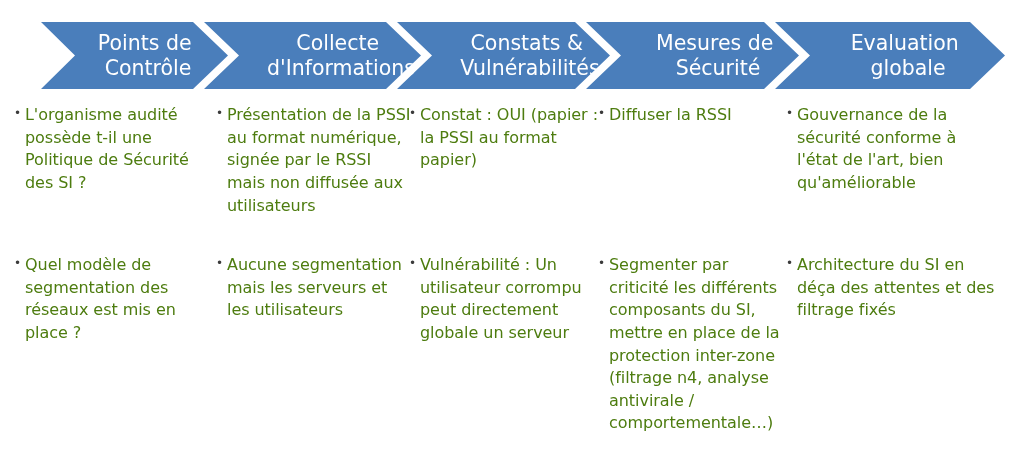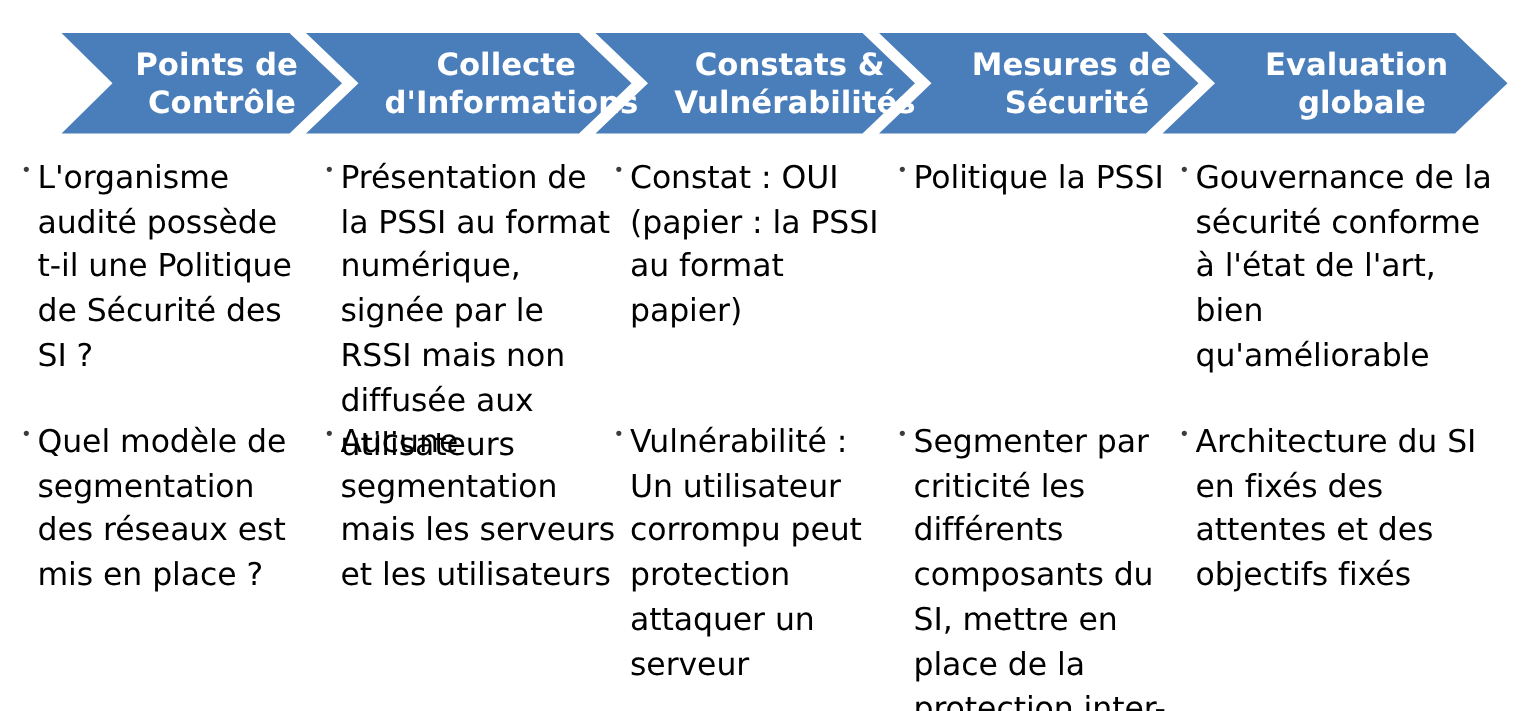--- a/index.html
+++ b/index.html
@@ -16,21 +16,20 @@
     color: #3c3c3c;
   }
 
   
   #process-banner {
     position: absolute;
     left: 0;
     top: 0;
     width: 811px;
     height: 100px;
-    font-weight: bold;
   }
   #process-banner svg {
     display: block;
   }
   .chev-label {
     fill: #ffffff;
     font-family: "DejaVu Sans", "Liberation Sans", sans-serif;
     font-size: 20.5px;
   }
 
@@ -51,34 +50,34 @@
   .col-2 { left: 409px; width: 190px; }
   .col-3 { left: 598px; width: 190px; }
   .col-4 { left: 786px; width: 210px; }
 
   .bullet-row {
     position: absolute;
     left: 0;
     right: 0;
   }
   .row-top    { top: 6px; }
-  .row-bottom { top: 182px; }
+  .row-bottom { top: 156px; }
 
   ul.bullets {
     list-style: none;
     margin: 0;
     padding: 0;
   }
   ul.bullets li {
     position: relative;
     padding-left: 11px;
     margin: 0;
-    font-size: 21px;
+    font-size: 16px;
     line-height: 1.415;
-    color: #000000;
+    color: #4d7c0f;
     letter-spacing: -0.05px;
   }
   ul.bullets li::before {
     content: "\2022";
     position: absolute;
     left: 0;
     top: -0.5px;
     font-size: 12px;
     line-height: 1.62;
     color: #3b3b3b;
@@ -152,44 +151,44 @@
   </div>
 
   <div class="col col-2">
     <div class="bullet-row row-top">
       <ul class="bullets">
         <li>Constat : OUI (papier : la PSSI au format papier)</li>
       </ul>
     </div>
     <div class="bullet-row row-bottom">
       <ul class="bullets">
-        <li>Vulnérabilité : Un utilisateur corrompu peut protection attaquer un serveur</li>
+        <li>Vulnérabilité : Un utilisateur corrompu peut directement globale un serveur</li>
       </ul>
     </div>
   </div>
 
   <div class="col col-3">
     <div class="bullet-row row-top">
       <ul class="bullets">
-        <li>Politique la PSSI</li>
+        <li>Diffuser la RSSI</li>
       </ul>
     </div>
     <div class="bullet-row row-bottom">
       <ul class="bullets">
         <li>Segmenter par criticité les différents composants du SI, mettre en place de la protection inter-zone (filtrage n4, analyse antivirale / comportementale…)</li>
       </ul>
     </div>
   </div>
 
   <div class="col col-4">
     <div class="bullet-row row-top">
       <ul class="bullets">
         <li>Gouvernance de la sécurité conforme à l'état de l'art, bien qu'améliorable</li>
       </ul>
     </div>
     <div class="bullet-row row-bottom">
       <ul class="bullets">
-        <li>Architecture du SI en fixés des attentes et des objectifs fixés</li>
+        <li>Architecture du SI en déça des attentes et des filtrage fixés</li>
       </ul>
     </div>
   </div>
 
 </div>
 
 </body></html>

